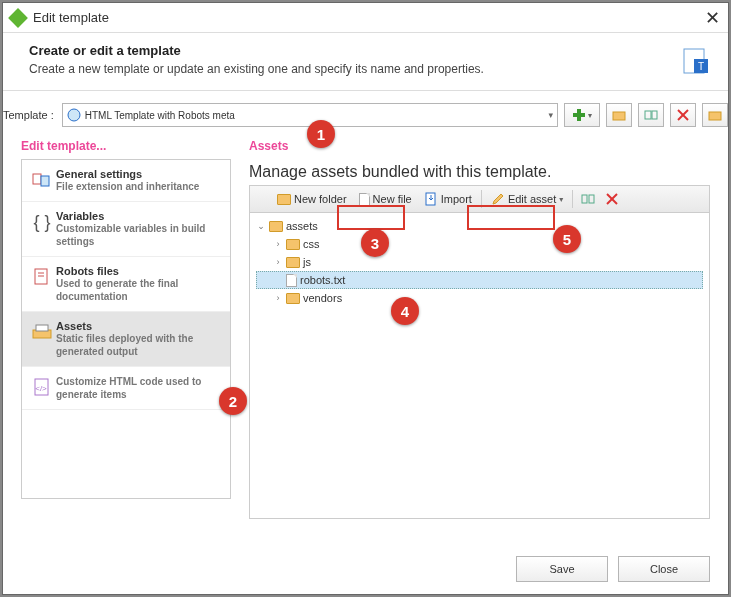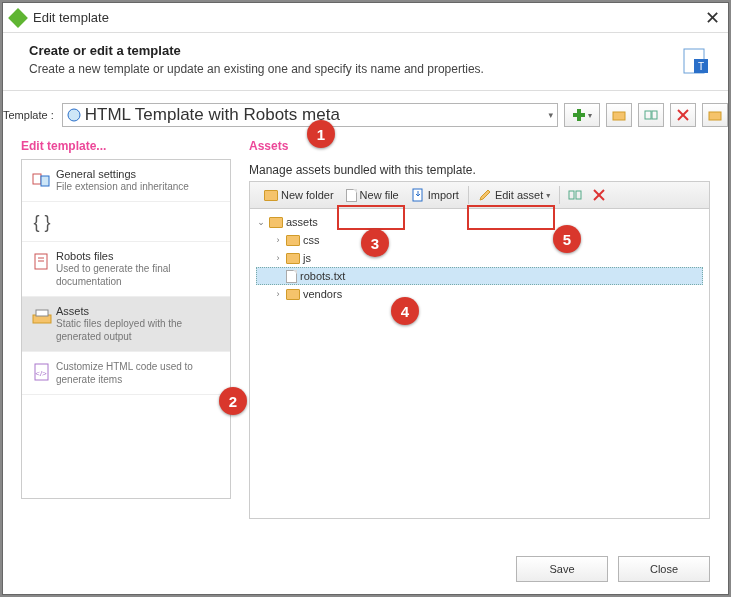--- a/index.html
+++ b/index.html
@@ -11,38 +11,38 @@
 .titlebar .close { font-size: 18px; color: #333; cursor: pointer; font-family: Arial; }
 .header-area { padding: 10px 18px 14px 26px; border-bottom: 1px solid #ddd; position: relative; }
 .header-area .h-title { font-weight: bold; font-size: 13px; color: #222; margin-bottom: 4px; }
 .header-area .h-sub { font-size: 12px; color: #444; }
 .header-area .h-icon { position: absolute; right: 18px; top: 14px; width: 28px; height: 28px; }
 .h-icon svg { width: 28px; height: 28px; }
 .template-row { display: flex; align-items: center; padding: 12px 0; gap: 6px; }
 .template-row label { font-size: 11px; color: #333; margin-right: 2px; }
 .template-select { flex: 1; height: 24px; border: 1px solid #b5b5b5; background: #fff; display: flex; align-items: center; padding: 0 4px; position: relative; }
 .template-select .sel-icon { width: 14px; height: 14px; margin-right: 4px; }
-.template-select .sel-text { flex: 1; font-size: 17px; color: #333; }
+.template-select .sel-text { flex: 1; font-size: 10px; color: #333; }
 .template-select .sel-arrow { font-size: 9px; color: #666; }
 .tool-btn { width: 26px; height: 24px; border: 1px solid #b5b5b5; background: linear-gradient(#fff,#eee); display: flex; align-items: center; justify-content: center; cursor: pointer; }
 .tool-btn.split { width: 36px; }
 .tool-btn .caret { font-size: 8px; color: #666; margin-left: 2px; }
 .body-split { display: flex; height: 380px; }
 .sidebar { width: 238px; padding: 0 10px 0 18px; }
 .section-title { font-weight: bold; font-size: 12px; color: #ec4899; margin-bottom: 6px; }
 .sidebar-list { border: 1px solid #ccc; height: 340px; overflow-y: auto; }
 .side-item { display: flex; padding: 8px 6px; border-bottom: 1px solid #eee; cursor: pointer; position: relative; }
 .side-item.active { background: #e4e4e4; }
 .side-item .s-icon { width: 28px; flex-shrink: 0; display: flex; align-items: flex-start; justify-content: center; padding-top: 2px; }
-.side-item .s-text { flex: 1; }
+.side-item .s-text { flex: 1; font-weight: bold; }
 .side-item .s-title { font-size: 11px; color: #333; }
 .side-item .s-sub { font-size: 10px; color: #777; line-height: 1.3; }
 .main { flex: 1; padding: 0 18px 0 8px; display: flex; flex-direction: column; }
-.main-instr { font-size: 12px; color: #333; margin: 4px 0 4px 0; }
-.main-toolbar { background: linear-gradient(#f7f7f7,#e8e8e8); border: 1px solid #ccc; height: 28px; display: flex; align-items: center; padding: 0 9px; gap: 2px; }
+.main-instr { font-size: 16px; color: #333; margin: 4px 0 4px 0; }
+.main-toolbar { background: linear-gradient(#f7f7f7,#e8e8e8); border: 1px solid #ccc; height: 28px; display: flex; align-items: center; padding: 0 22px; gap: 2px; }
 .tb-btn { display: flex; align-items: center; height: 22px; padding: 0 5px; gap: 3px; font-size: 11px; color: #333; cursor: pointer; }
 .tb-icon { width: 14px; height: 14px; display: inline-block; }
 .tb-only { width: 22px; justify-content: center; padding: 0; }
 .tree-area { flex: 1; border: 1px solid #ccc; border-top: 0; background: #fff; padding: 4px 6px; font-size: 11px; color: #333; overflow: auto; }
 .tree-node { display: flex; align-items: center; height: 18px; gap: 3px; }
 .tree-node.selected { background: #cde6f7; border: 1px dotted #7aa; }
 .tree-indent { display: inline-block; }
 .tree-exp { width: 10px; text-align: center; color: #777; font-size: 9px; cursor: pointer; }
 .folder-icon { width: 14px; height: 11px; background: #f5c36b; border: 1px solid #d19b2a; border-radius: 1px; }
 .file-icon { width: 11px; height: 13px; background: #fff; border: 1px solid #aaa; position: relative; }
@@ -128,20 +128,24 @@
             </div>
           <div class="s-text">
               <div class="s-title">General settings</div>
               <div class="s-sub">File extension and inheritance</div>
             </div>
         </div>
         <div class="side-item">
           <div class="s-icon">
               <span style="font-size:18px;color:#555">{ }</span>
             </div>
+          <div class="s-text">
+              <div class="s-title">Variables</div>
+              <div class="s-sub">Customizable variables in build settings</div>
+            </div>
         </div>
         <div class="side-item">
           <div class="s-icon">
               <svg width="20" height="20">
                 <rect x="3" y="2" width="12" height="15" fill="#fff" stroke="#c55"></rect>
                 <line x1="6" y1="6" x2="12" y2="6" stroke="#c55"></line>
                 <line x1="6" y1="9" x2="12" y2="9" stroke="#c55"></line>
               </svg>
             </div>
           <div class="s-text">

